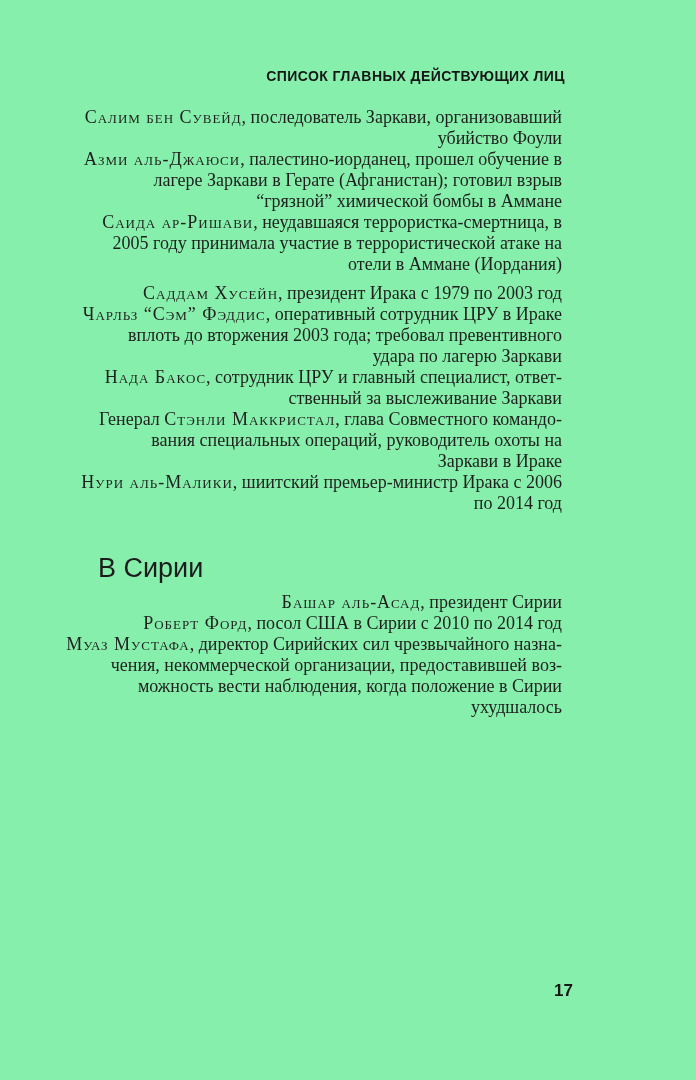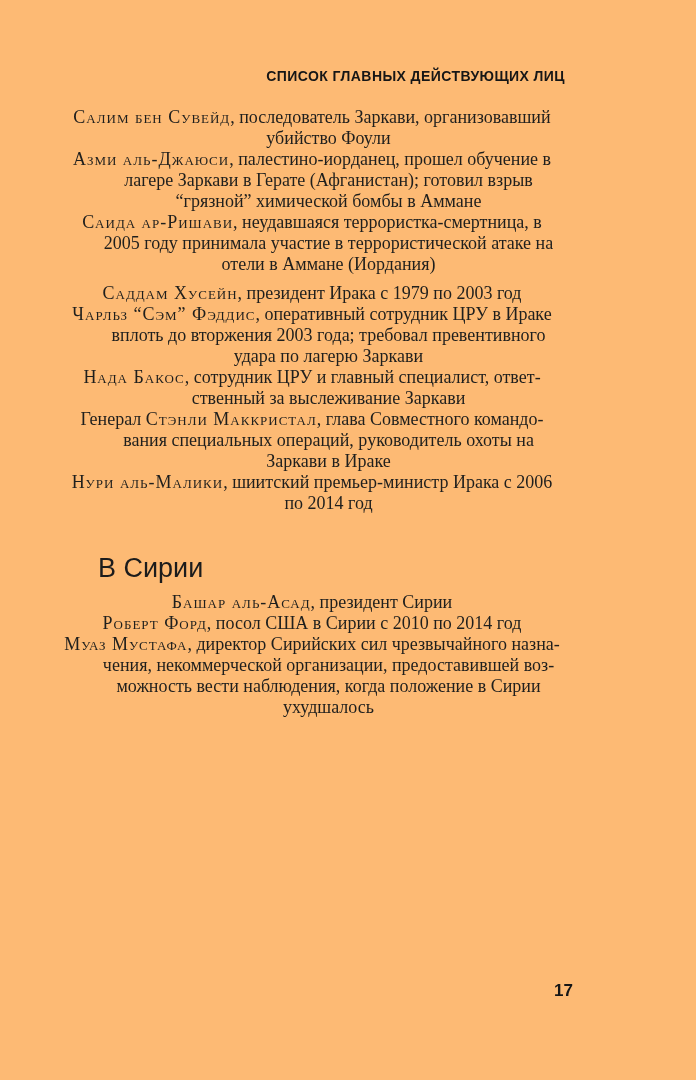--- a/index.html
+++ b/index.html
@@ -1,21 +1,21 @@
 <!DOCTYPE html>
 <html lang="ru"><head>
 <meta charset="utf-8">
 <style>
   * { margin: 0; padding: 0; box-sizing: border-box; }
   html, body { background: #e9e9e9; }
   .book-page {
     position: relative;
     width: 696px;
     height: 1080px;
-    background: #fdba74;
+    background: #86efac;
     overflow: hidden;
     font-family: "Liberation Serif", serif;
     color: #1f1f1d;
   }
   .running-head {
     position: absolute;
     top: 68px;
     right: 131px;
     font-family: "Liberation Sans", sans-serif;
     font-weight: 700;
@@ -27,21 +27,21 @@
   .content {
     position: absolute;
     top: 0;
     left: 62px;
     width: 500px;
     padding-top: 107px;
   }
   .entries {
     font-size: 18px;
     line-height: 21px;
-    text-align: center;
+    text-align: right;
   }
   section + section .entries { margin-top: 8px; }
   .entry {
     padding-left: 33px;
     text-indent: -33px;
     hyphens: manual;
   }
   .person-name {
     font-variant: small-caps;
     letter-spacing: 0.055em;

